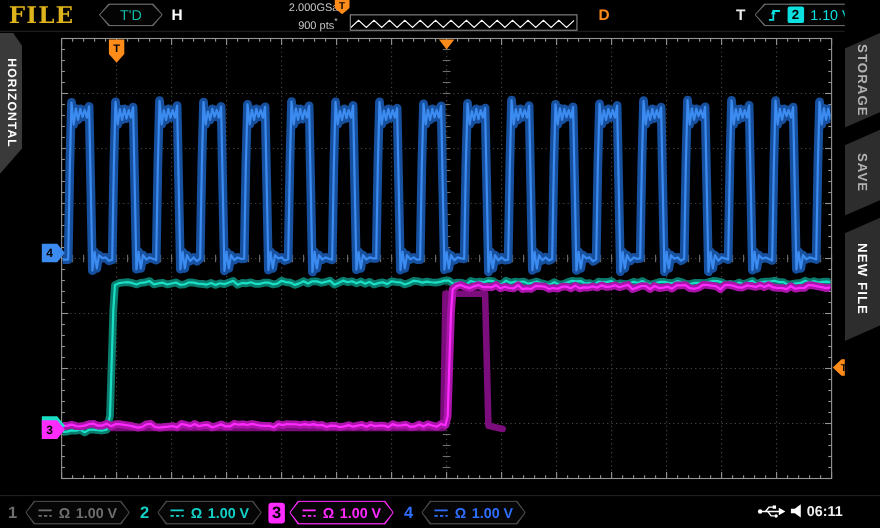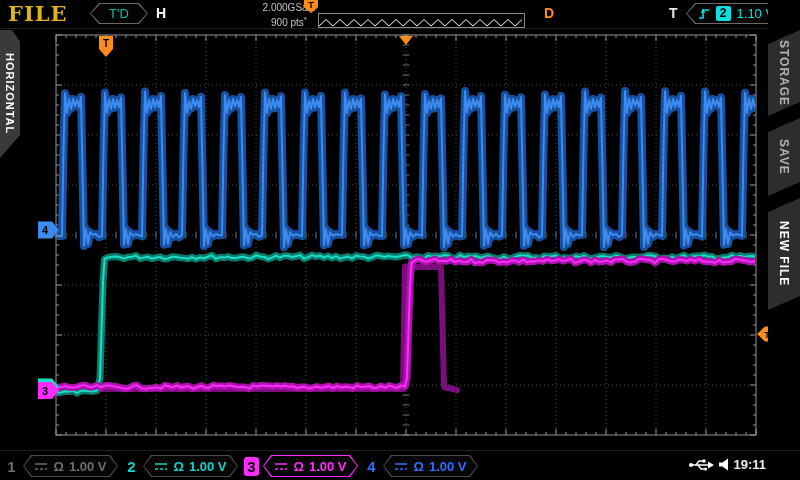--- a/index.html
+++ b/index.html
@@ -545,15 +545,15 @@
       <line x1="3" y1="7" x2="21" y2="7" stroke="#fff" stroke-width="1.5"></line>
       <polygon points="20,3.5 26,7 20,10.5" fill="#fff"></polygon>
       <path d="M8 7 L11 3 L15 3" stroke="#fff" stroke-width="1.3" fill="none"></path>
       <rect x="14.5" y="1.5" width="3" height="3" fill="#fff"></rect>
       <path d="M10 7 L13 11 L16 11" stroke="#fff" stroke-width="1.3" fill="none"></path>
       <circle cx="17.5" cy="11" r="1.6" fill="#fff"></circle>
     </svg>
     <svg width="11" height="13">
       <polygon points="10,0.5 10,12.5 4.5,8.5 1,8.5 1,4.5 4.5,4.5" fill="#fff"></polygon>
     </svg>
-    <span id="clock">19:11</span>
+    <span id="clock">06:11</span>
   </div>
 </div>
 
 </body></html>

